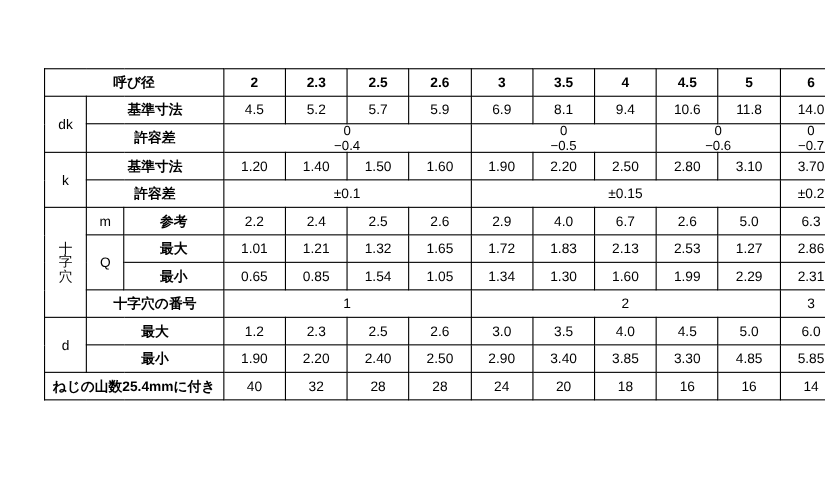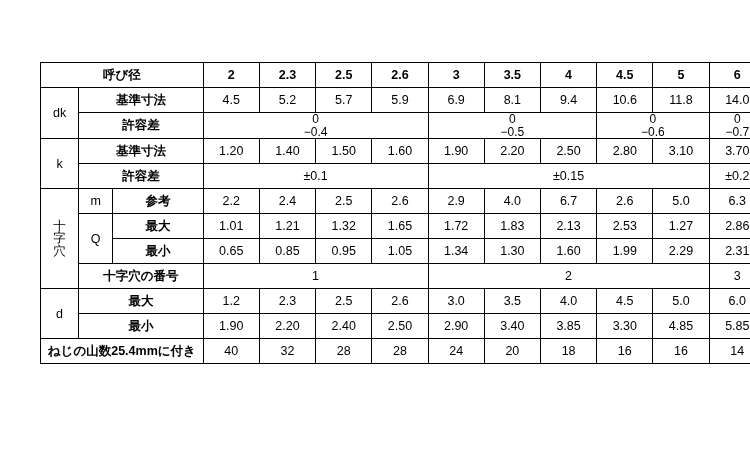--- a/index.html
+++ b/index.html
@@ -175,21 +175,21 @@
           <td>1.83</td>
           <td>2.13</td>
           <td>2.53</td>
           <td>1.27</td>
           <td>2.86</td>
         </tr>
         <tr>
           <td class="lbl">最小</td>
           <td>0.65</td>
           <td>0.85</td>
-          <td>0.95</td>
+          <td>1.54</td>
           <td>1.05</td>
           <td>1.34</td>
           <td>1.30</td>
           <td>1.60</td>
           <td>1.99</td>
           <td>2.29</td>
           <td>2.31</td>
         </tr>
         <tr>
           <td class="lbl" colspan="2">十字穴の番号</td>

